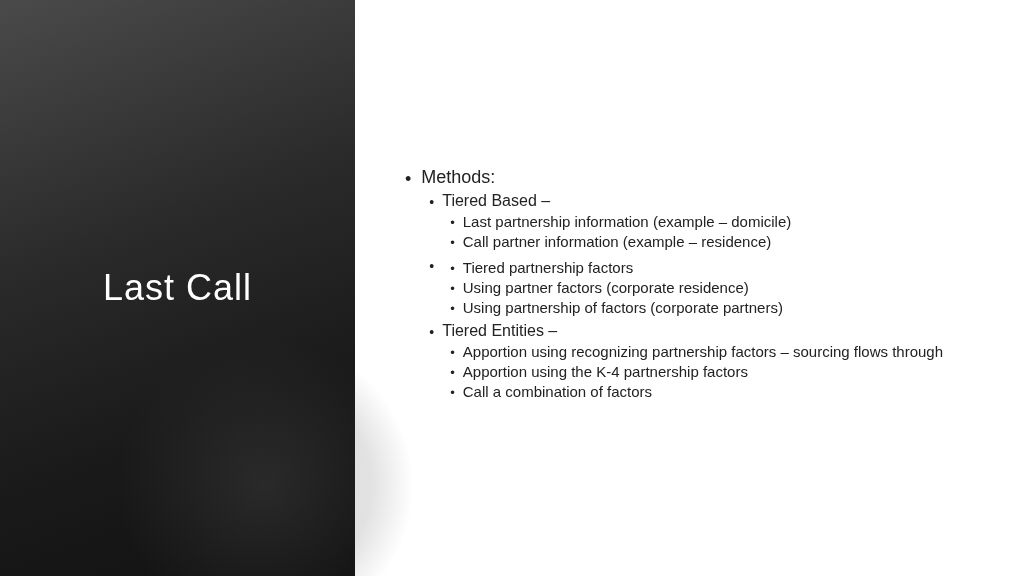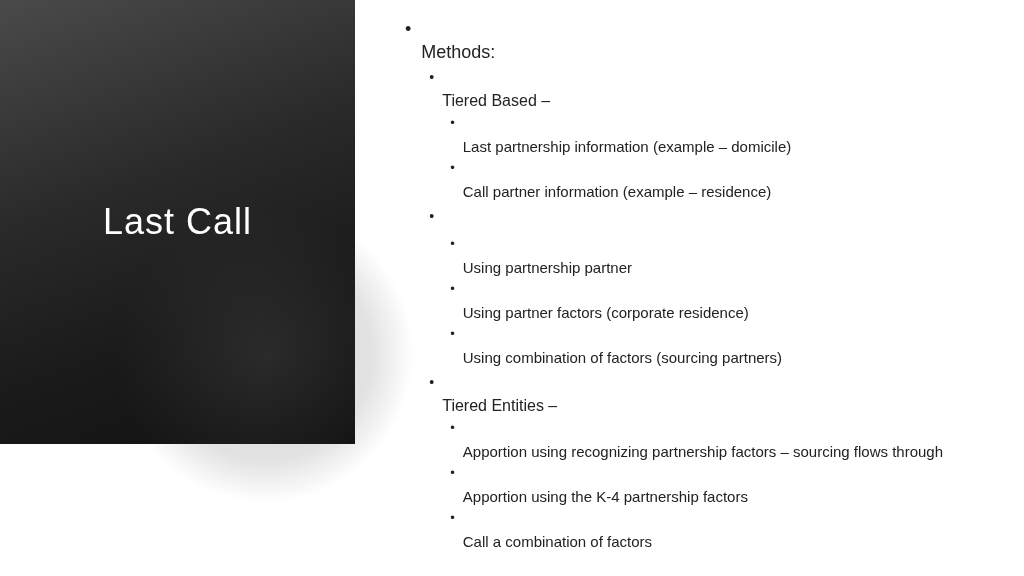--- a/index.html
+++ b/index.html
@@ -7,21 +7,21 @@
     body {
       width: 1024px;
       height: 576px;
       display: flex;
       font-family: 'Segoe UI', Arial, sans-serif;
       overflow: hidden;
     }
 
     .left-panel {
       width: 355px;
-      height: 444px;
+      height: 576px;
       background: linear-gradient(160deg, #4a4a4a 0%, #2a2a2a 40%, #1a1a1a 70%, #111 100%);
       position: relative;
       display: flex;
       align-items: center;
       justify-content: center;
       flex-shrink: 0;
     }
 
     .circle-decoration {
       position: absolute;
@@ -109,21 +109,20 @@
 
     .level3 > li > .bullet {
       margin-right: 8px;
       margin-top: 2px;
       font-size: 13px;
       flex-shrink: 0;
     }
 
     .item-content {
       flex: 1;
-      margin-top: 25px;
     }
   </style>
 </head>
 <body>
 
 <div class="left-panel">
   <div class="circle-decoration"></div>
   <span class="slide-title">Last Call</span>
 </div>
 
@@ -157,33 +156,33 @@
               </div>
             </li>
 
             <li>
               <span class="bullet">•</span>
               <div class="item-content">
                 <ul class="level3">
                   <li>
                     <span class="bullet">•</span>
                     <div class="item-content">
-                      <span>Using partnership partner</span>
+                      <span>Tiered partnership factors</span>
                     </div>
                   </li>
                   <li>
                     <span class="bullet">•</span>
                     <div class="item-content">
                       <span>Using partner factors (corporate residence)</span>
                     </div>
                   </li>
                   <li>
                     <span class="bullet">•</span>
                     <div class="item-content">
-                      <span>Using combination of factors (sourcing partners)</span>
+                      <span>Using partnership of factors (corporate partners)</span>
                     </div>
                   </li>
                 </ul>
               </div>
             </li>
 
             <li>
               <span class="bullet">•</span>
               <div class="item-content">
                 <span>Tiered Entities –</span>

